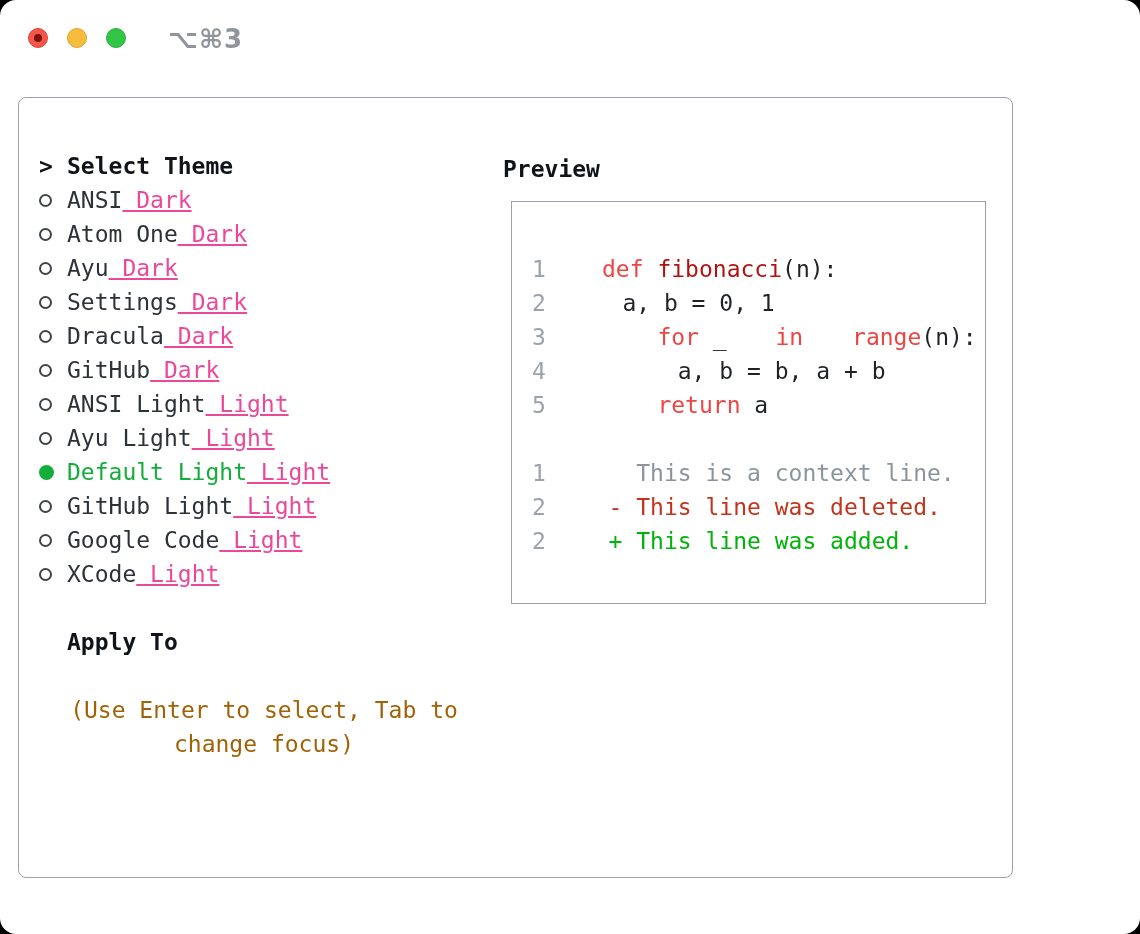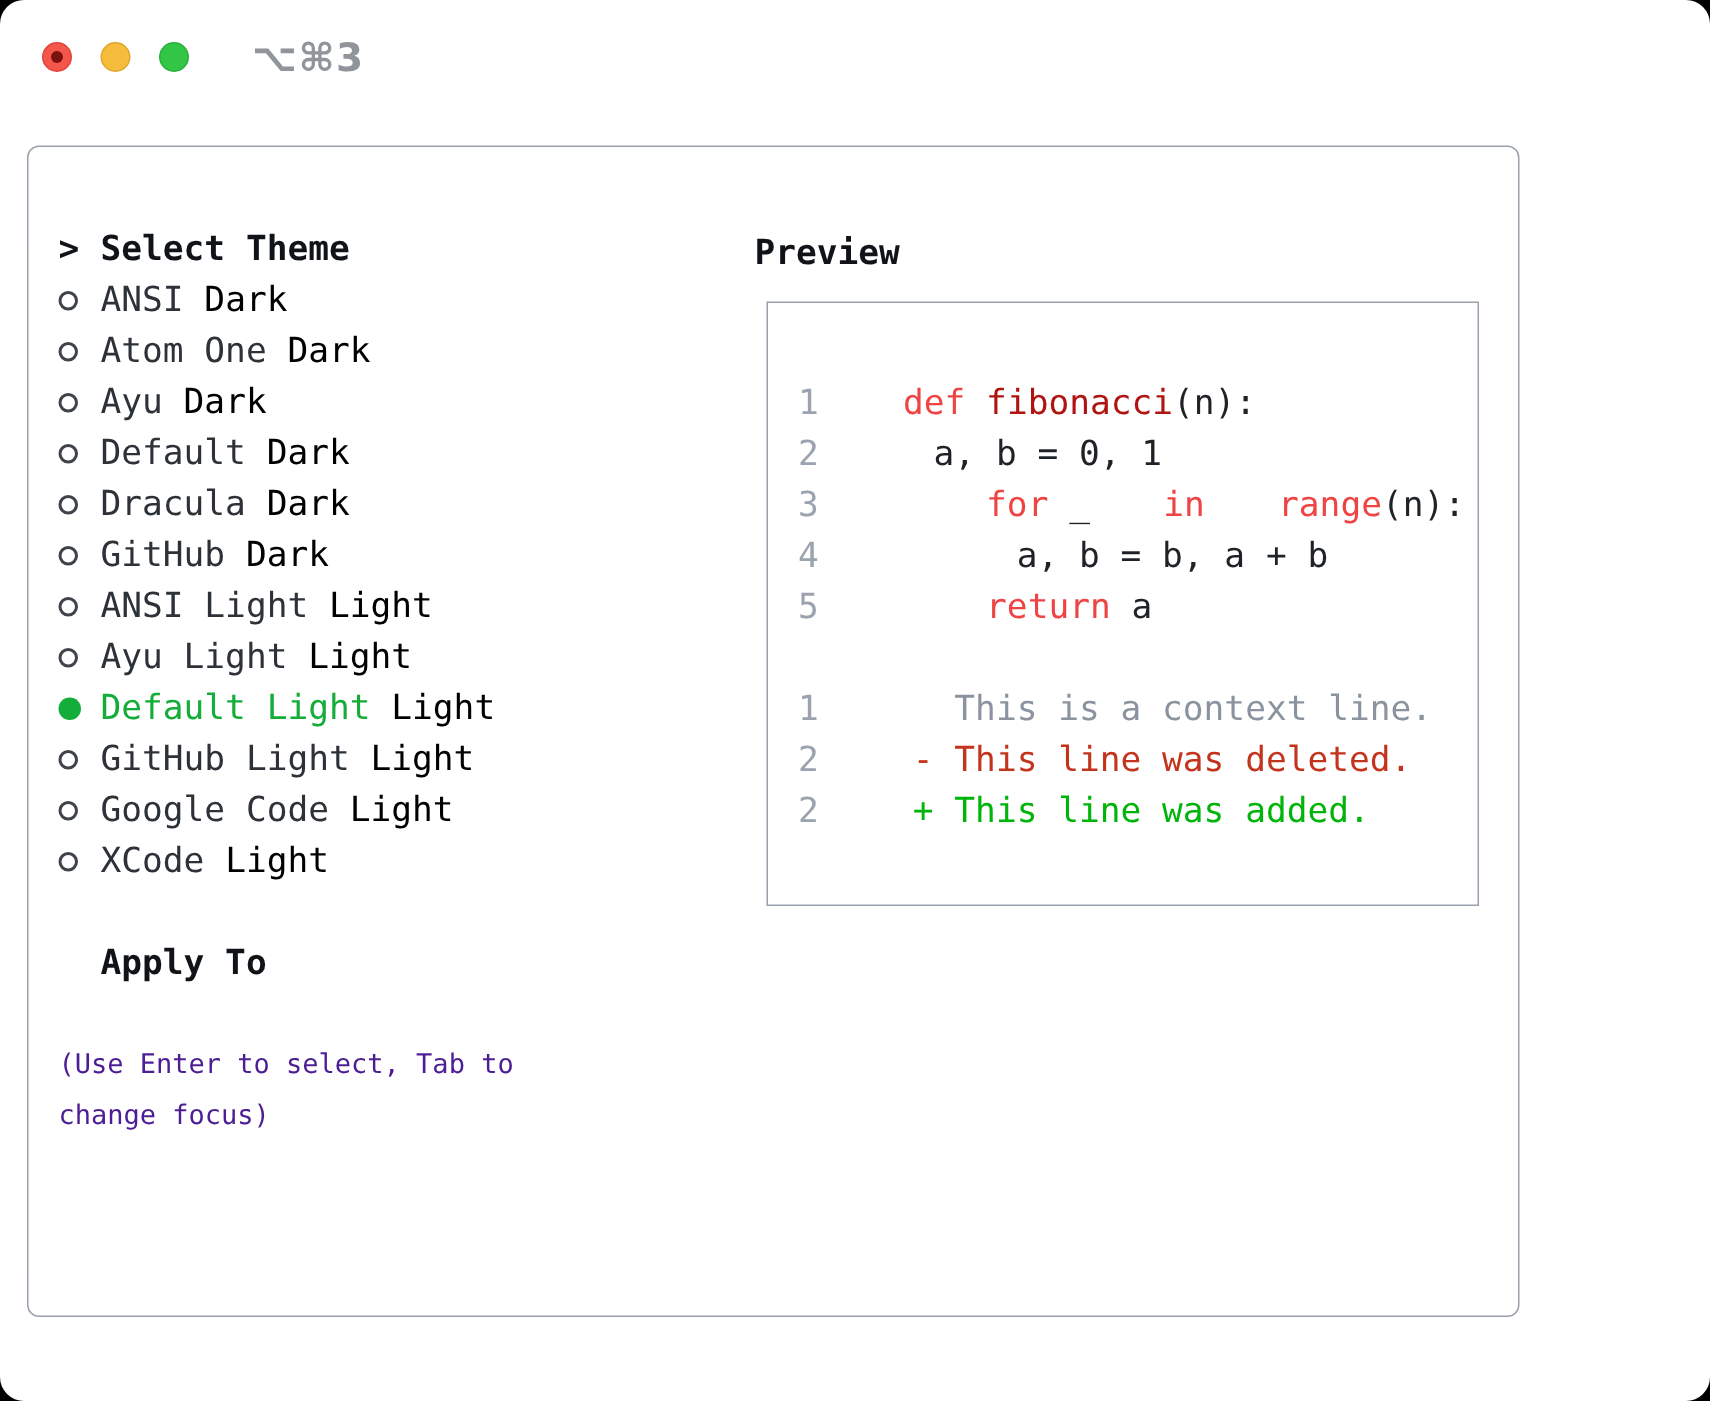--- a/index.html
+++ b/index.html
@@ -30,23 +30,23 @@
   }
   .leftcol{position:absolute;left:20px;top:51px;width:450px;}
   .row{display:flex;align-items:center;height:34px;font-size:23px;white-space:pre;}
   .marker{width:28px;flex:0 0 28px;display:flex;align-items:center;}
   .prompt{font-weight:bold;color:#101418;font-size:23px;}
   .hdr{font-weight:bold;color:#101418;}
   .ring{width:13px;height:13px;border:2px solid #3f444b;border-radius:50%;box-sizing:border-box;}
   .fill{width:15px;height:15px;border-radius:50%;background:#14ad3a;}
   .t-name{color:#2d3238;text-align:center;}
   .t-name.sel{color:#14ad3a;}
-  .t-variant{color:#000000;}
+  .t-variant{color:#ec4899;text-decoration:underline;}
   .spacer{height:34px;}
-  .hint{font-size:18px;color:#4c1d95;line-height:34px;white-space:pre;}
+  .hint{font-size:23px;color:#a16207;line-height:34px;white-space:pre;text-align:center;}
   
   .previewcol{position:absolute;left:484px;top:54px;}
   .preview-box{
     position:absolute;left:492px;top:103px;width:475px;height:403px;
     border:1.5px solid #9aa1ac;background:#fff;box-sizing:border-box;
     padding:50px 0 0 20px;
   }
   .code-line{height:34px;font-size:23px;white-space:pre;display:flex;align-items:center;}
   .num{display:inline-block;width:13px;margin-right:22px;text-align:right;color:#9aa3ae;flex:0 0 13px;}
   .tok-kw{color:#ef4444;margin-left:35px;}
@@ -74,21 +74,21 @@
 
     <div class="leftcol">
       <div class="row">
         <span class="marker"><span class="prompt">&gt;</span></span>
         <span class="hdr">Select Theme</span>
       </div>
       <div id="theme-list">
           <div class="row"><span class="marker"><span class="ring"></span></span><span class="t-name">ANSI</span><span class="t-variant"> Dark</span></div>
           <div class="row"><span class="marker"><span class="ring"></span></span><span class="t-name">Atom One</span><span class="t-variant"> Dark</span></div>
           <div class="row"><span class="marker"><span class="ring"></span></span><span class="t-name">Ayu</span><span class="t-variant"> Dark</span></div>
-          <div class="row"><span class="marker"><span class="ring"></span></span><span class="t-name">Default</span><span class="t-variant"> Dark</span></div>
+          <div class="row"><span class="marker"><span class="ring"></span></span><span class="t-name">Settings</span><span class="t-variant"> Dark</span></div>
           <div class="row"><span class="marker"><span class="ring"></span></span><span class="t-name">Dracula</span><span class="t-variant"> Dark</span></div>
           <div class="row"><span class="marker"><span class="ring"></span></span><span class="t-name">GitHub</span><span class="t-variant"> Dark</span></div>
           <div class="row"><span class="marker"><span class="ring"></span></span><span class="t-name">ANSI Light</span><span class="t-variant"> Light</span></div>
           <div class="row"><span class="marker"><span class="ring"></span></span><span class="t-name">Ayu Light</span><span class="t-variant"> Light</span></div>
           <div class="row"><span class="marker"><span class="fill"></span></span><span class="t-name sel">Default Light</span><span class="t-variant"> Light</span></div>
           <div class="row"><span class="marker"><span class="ring"></span></span><span class="t-name">GitHub Light</span><span class="t-variant"> Light</span></div>
           <div class="row"><span class="marker"><span class="ring"></span></span><span class="t-name">Google Code</span><span class="t-variant"> Light</span></div>
           <div class="row"><span class="marker"><span class="ring"></span></span><span class="t-name">XCode</span><span class="t-variant"> Light</span></div>
         </div>
       <div class="spacer"></div>

